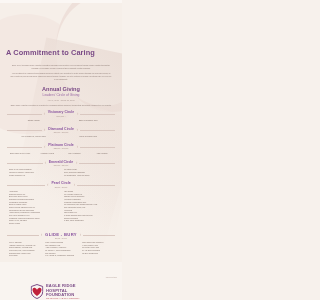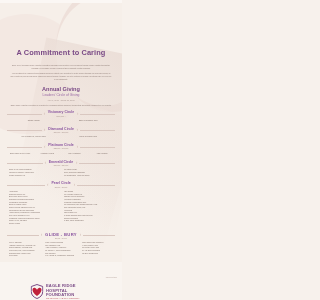--- a/index.html
+++ b/index.html
@@ -38,21 +38,21 @@
   }
   .bg-bottom{
     position:absolute;left:0;right:0;bottom:0;height:38px;background:#f9f4f0;
   }
   .bg-topstrip{position:absolute;left:0;right:0;top:0;height:3px;background:#fbf7f4;}
 
   .content{position:relative;z-index:3;}
 
   
   .title{
-    text-align:center;color:#7a4a86;
+    color:#7a4a86;
     font-size:7.4px;font-weight:bold;letter-spacing:.1px;
     margin:49px 6px 8px 6px;line-height:1;
   }
   .intro{
     margin:3.4px 10px 0 10px;text-align:center;
     font-size:1.75px;line-height:1.55;color:#8b7a74;
   }
   .intro + .intro{margin-top:2.6px;}
 
   

